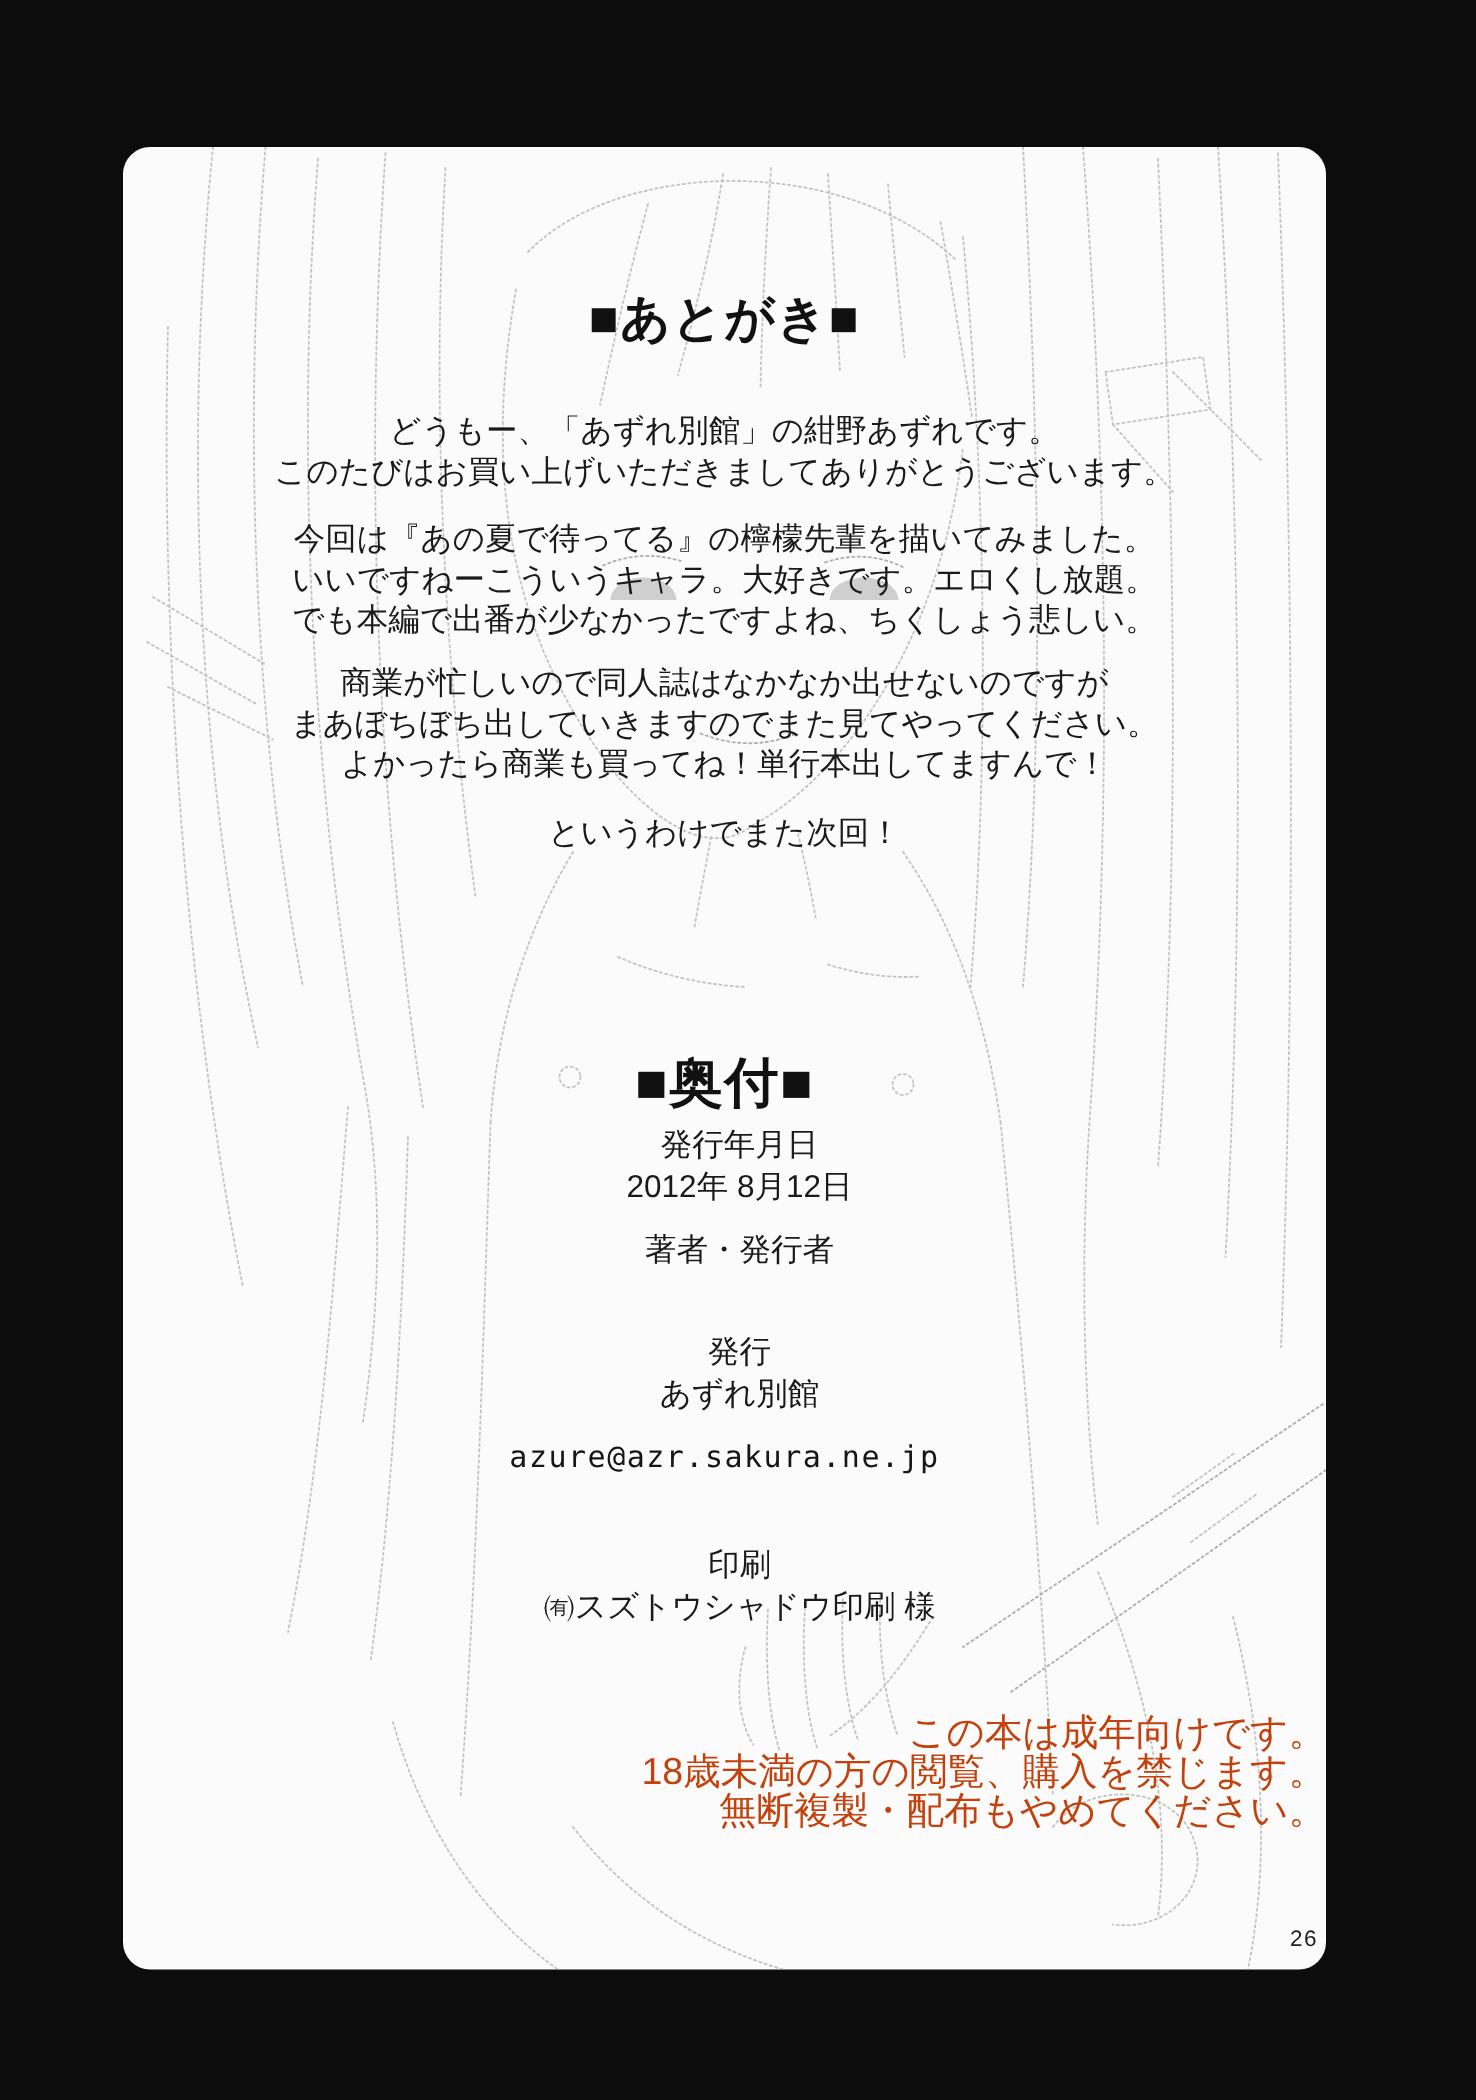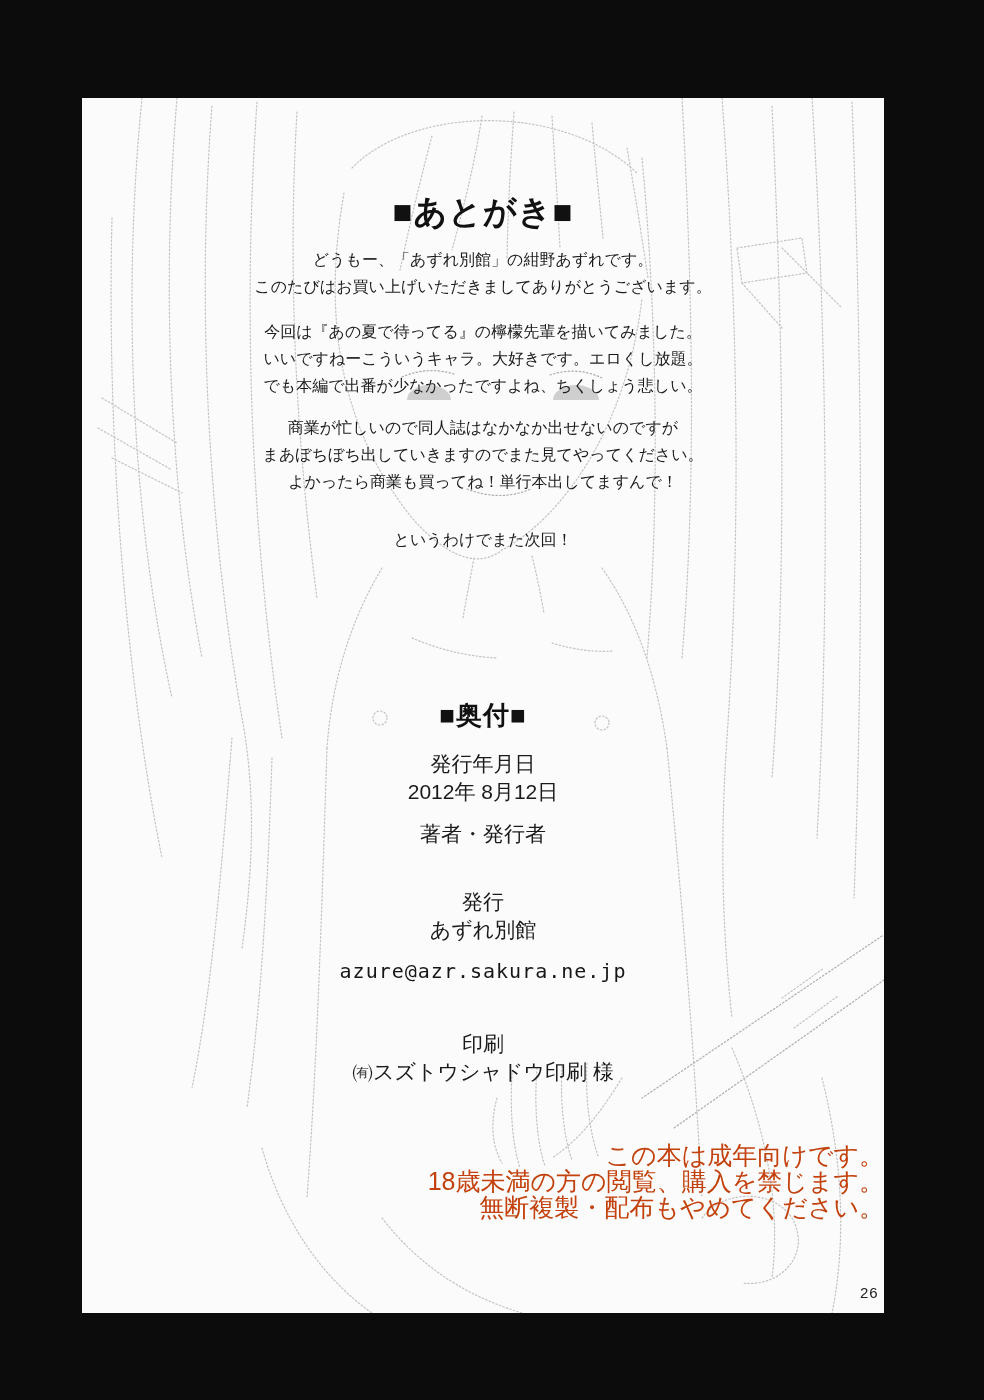--- a/index.html
+++ b/index.html
@@ -4,28 +4,28 @@
 <style>
   html,body{margin:0;padding:0;}
   body{
     width:984px;height:1400px;position:relative;
     background:#0c0c0c;overflow:hidden;
     font-family:"Liberation Sans",sans-serif;
     -webkit-font-smoothing:antialiased;
   }
   .page{
     position:absolute;left:82px;top:98px;width:802px;height:1215px;
-    background:#fbfbfb;overflow:hidden;
+    background:#fbfbfb;overflow:hidden;border-radius:18px;
   }
   .sketch{position:absolute;left:0;top:0;width:802px;height:1215px;}
   .ink{position:absolute;left:0;top:0;width:802px;height:1215px;color:#161616;}
   .cblock{position:absolute;left:0;width:100%;text-align:center;}
   .title{font-size:33px;font-weight:bold;letter-spacing:1px;color:#111;}
-  .body{font-size:16px;line-height:27px;color:#1a1a1a;}
-  .colo{font-size:21px;line-height:28px;color:#1a1a1a;}
+  .body{font-size:21px;line-height:27px;color:#1a1a1a;margin-top:28px;}
+  .colo{font-size:21px;line-height:28px;color:#1a1a1a;padding-left:10px;}
   .mono{font-family:"DejaVu Sans Mono",monospace;font-size:20px;line-height:27px;letter-spacing:1px;}
   .notice{font-size:25px;line-height:26px;color:#c2410c;text-align:right;}
   .pageno{position:absolute;left:778px;top:1186px;font-size:15px;color:#222;letter-spacing:1px;text-align:right;}
   .faint path,.faint circle,.faint ellipse{fill:none;stroke:#c3c3c3;stroke-width:1.2;stroke-dasharray:1.5 2.2;stroke-linecap:round;}
   .faint .dk{stroke:#aeaeae;}
   .faint .fill{fill:#ababab;stroke:none;opacity:.55;}
 </style>
 </head>
 <body>
 
@@ -118,23 +118,23 @@
       <div>まあぼちぼち出していきますのでまた見てやってください。</div>
       <div>よかったら商業も買ってね！単行本出してますんで！</div>
     </div>
 
     <div class="cblock body" style="top:220px">
       <div>今回は『あの夏で待ってる』の檸檬先輩を描いてみました。</div>
       <div>いいですねーこういうキャラ。大好きです。エロくし放題。</div>
       <div>でも本編で出番が少なかったですよね、ちくしょう悲しい。</div>
     </div>
 
-    <div class="cblock body" style="top:428px">というわけでまた次回！</div>
+    <div class="cblock body" style="top:416px">というわけでまた次回！</div>
 
-    <div class="cblock title" style="top:600px;font-size:26px">■奥付■</div>
+    <div class="cblock title" style="top:600px;font-size:36px">■奥付■</div>
 
     <div class="cblock colo" style="top:652px">
       <div>発行年月日</div>
       <div>2012年 8月12日</div>
     </div>
 
     <div class="cblock colo" style="top:722px">
       <div>著者・発行者</div>
     </div>
 

